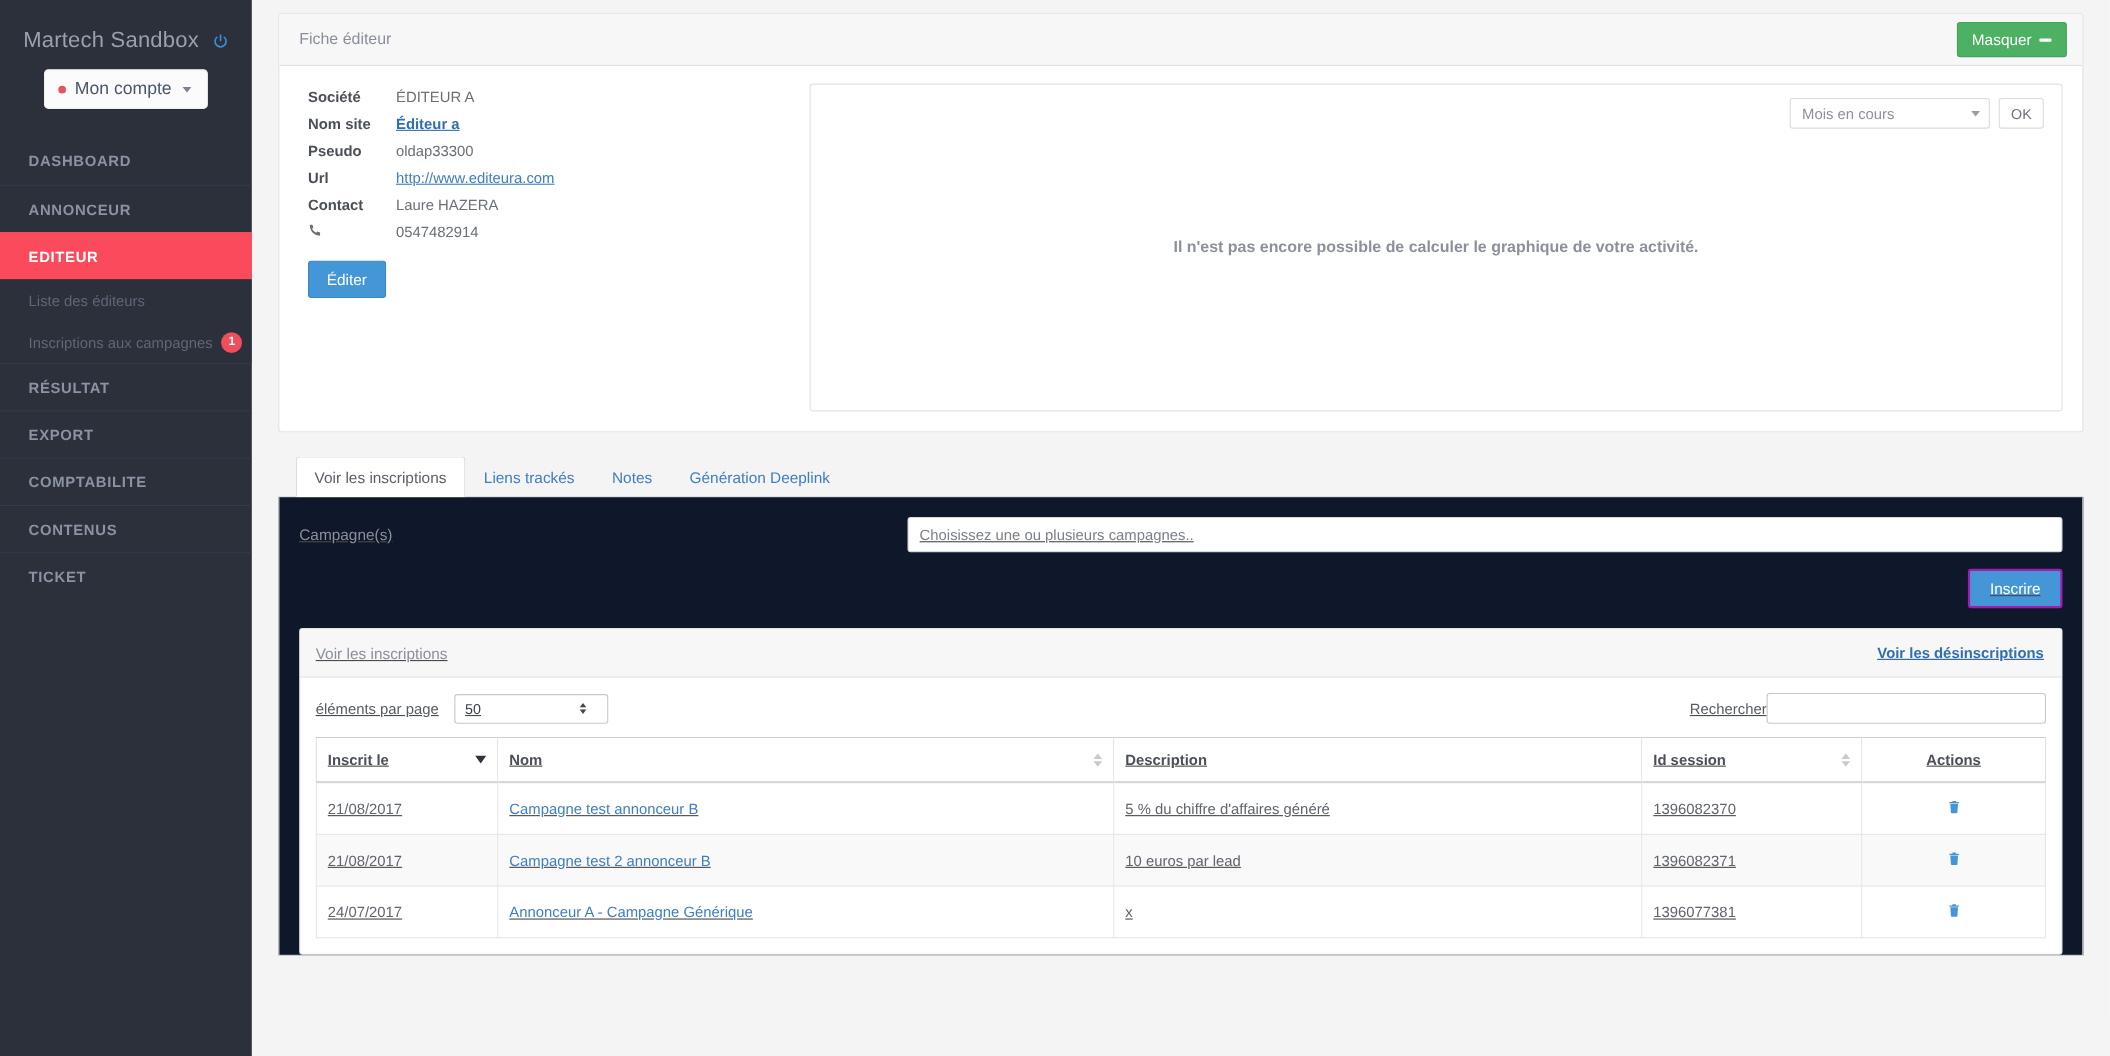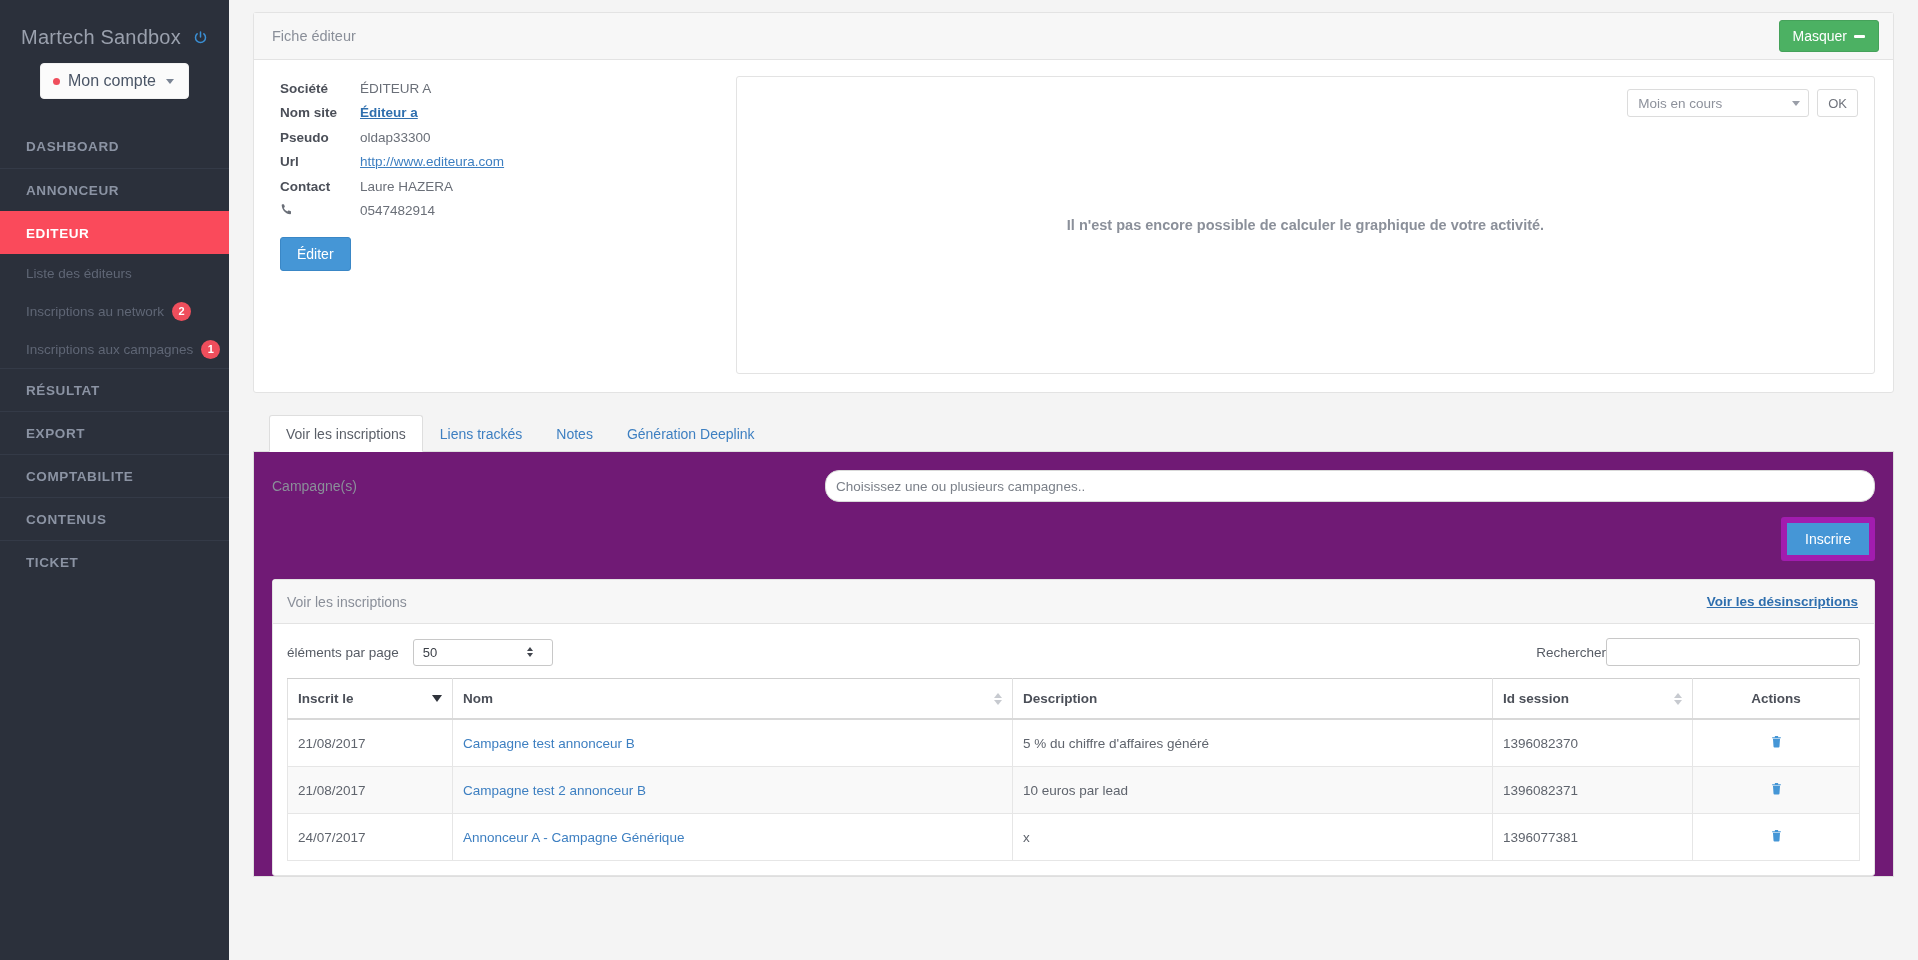--- a/index.html
+++ b/index.html
@@ -133,31 +133,31 @@
 
   
   .tabs-section { margin-top: 22px; }
   .tabs-row { display: flex; align-items: flex-end; border-bottom: 1px solid #dedede; padding-left: 16px; }
   .tab {
     padding: 10px 16px 9px 16px; font-size: 14px; color: #3d7fc1; cursor: pointer;
     border: 1px solid transparent; border-radius: 3px 3px 0 0; margin-bottom: -1px;
   }
   .tab.active { color: #5a5f68; background: #fff; border-color: #dedede; border-bottom-color: #fff; }
 
-  .tab-pane { background: #701a75; border: 1px solid #dedede; border-top: none; padding: 18px 18px 0 18px; }
+  .tab-pane { background: #0f172a; border: 1px solid #dedede; border-top: none; padding: 18px 18px 0 18px; text-decoration: underline; }
   .camp-row { display: flex; align-items: center; }
   .camp-label { color: #8a8f99; font-size: 14px; width: 553px; flex: 0 0 553px; padding-left: 0; }
   .camp-input {
-    flex: 1 1 auto; height: 32px; border: 1px solid #d9d9d9; border-radius: 14px;
+    flex: 1 1 auto; height: 32px; border: 1px solid #d9d9d9; border-radius: 3px;
     background: #fff; display: flex; align-items: center; padding: 0 10px;
     font-size: 13.5px; color: #7b8089;
   }
   .inscrire-row { display: flex; justify-content: flex-end; margin-top: 15px; }
   .btn-inscrire {
-    background: #4596d6; border: 6px solid #a21caf; color: #fff;
+    background: #4596d6; border: 2px solid #a21caf; color: #fff;
     border-radius: 3px; font-size: 14px; padding: 8px 18px; cursor: pointer;
   }
 
   .inner-panel { border: 1px solid #e3e3e3; border-radius: 3px; margin-top: 18px; background: #fff; }
   .inner-head {
     height: 44px; background: #f7f7f7; border-bottom: 1px solid #e3e3e3;
     display: flex; align-items: center; justify-content: space-between; padding: 0 16px 0 14px;
   }
   .inner-head-title { color: #8a8f99; font-size: 14px; }
   .inner-head-link { color: #2f6fae; font-size: 13.5px; font-weight: 700; cursor: pointer; }
@@ -232,24 +232,20 @@
     </div>
     <div class="nav-item">
       <span>ANNONCEUR</span>
     </div>
     <div class="nav-item active">
       <span>EDITEUR</span>
     </div>
 
     <div class="sub-item">
       <span>Liste des éditeurs</span>
-    </div>
-    <div class="sub-item">
-      <span>Inscriptions au network</span>
-      <span class="badge">2</span>
     </div>
     <div class="sub-item">
       <span>Inscriptions aux campagnes</span>
       <span class="badge">1</span>
     </div>
 
     <div class="nav-item">
       <span>RÉSULTAT</span>
     </div>
     <div class="nav-item">

